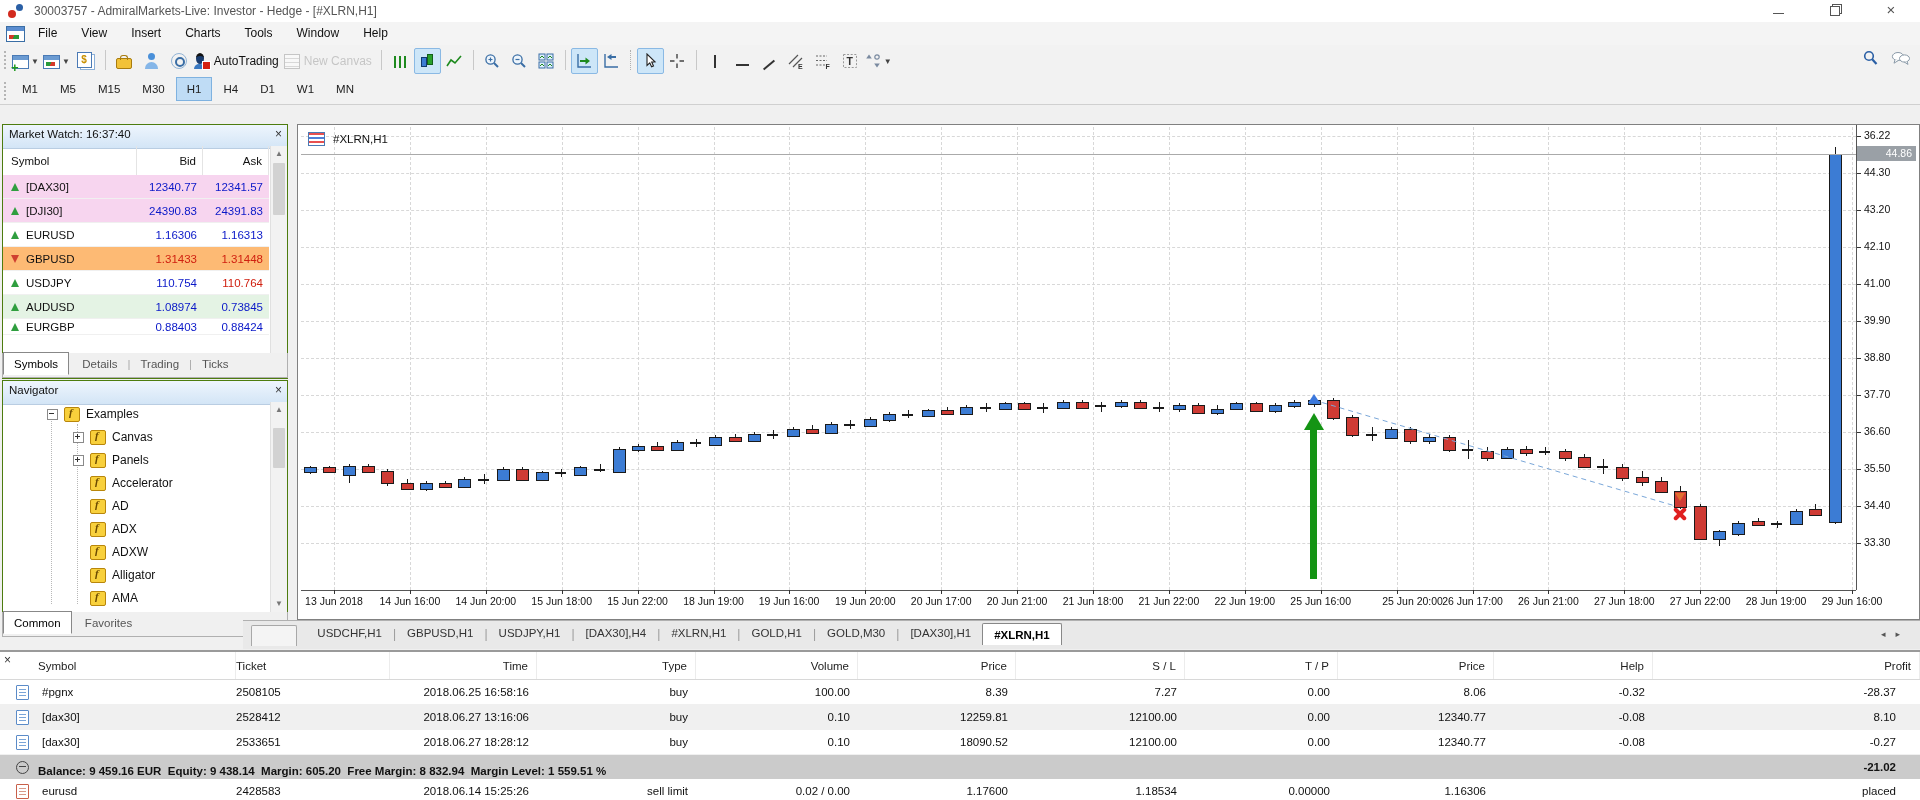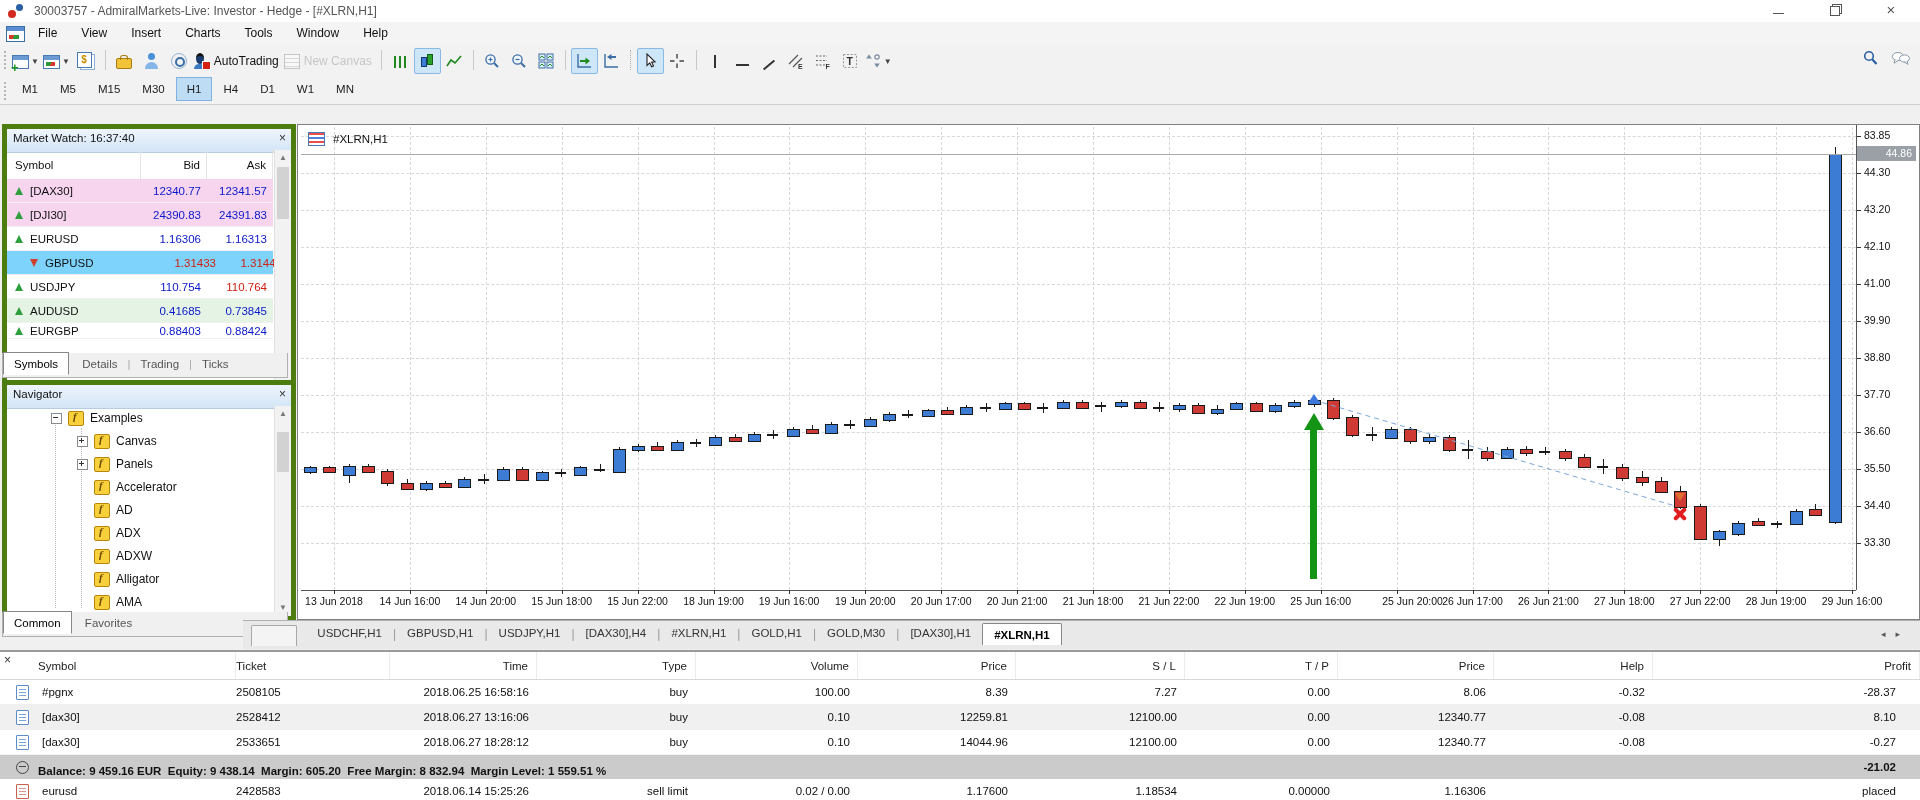--- a/index.html
+++ b/index.html
@@ -56,21 +56,21 @@
   .ic-candles::before{content:"";position:absolute;left:2px;top:4px;width:4px;height:8px;background:#3c7cd4;border:1px solid #123a6e;}
   .ic-candles::after{content:"";position:absolute;right:3px;top:1px;width:4px;height:9px;background:#2aa12a;border:1px solid #14601a;}
   .ic-vline{width:2px;height:13px;background:#333;margin-top:1px;}
   .ic-hline{width:13px;height:2px;background:#333;margin-top:7px;}
   .ic-trend{width:14px;height:2px;background:#333;transform:rotate(-40deg);margin-top:7px;}
   
   #tfbar{position:absolute;left:0;top:76px;width:1920px;height:28px;background:#f2f2f2;border-bottom:1px solid #d0d0d0;white-space:nowrap;}
   .tf{display:inline-block;padding:5px 10px;margin-top:1px;font-size:11.5px;color:#222;border:1px solid transparent;}
   .tf.sel{background:#bfdcf5;border-color:#7fb2e0;}
   
-  .panel{position:absolute;background:#fff;border:5px solid #4d7c0f;}
+  .panel{position:absolute;background:#fff;border:1px solid #4d7c0f;}
   .panel-header{height:20px;background:linear-gradient(#eef5fd,#d3e5f6);border-bottom:1px solid #b9cde2;font-size:11.5px;color:#111;padding:3px 6px 0 6px;position:relative;}
   .panel-close{position:absolute;right:5px;top:2px;font-size:12px;color:#333;line-height:14px;}
   #mw-panel{left:2px;top:124px;width:284px;height:253px;overflow:hidden;}
   #mw-colhead{position:absolute;left:0;top:21px;width:266px;height:29px;border-bottom:1px solid #d8d8d8;display:grid;grid-template-columns:134px 66px 66px;align-items:center;font-size:11.5px;}
   #mw-colhead div{padding-right:6px;text-align:right;border-right:1px solid #e4e4e4;height:100%;display:flex;align-items:center;justify-content:flex-end;}
   #mw-colhead div:first-child{justify-content:flex-start;padding-left:8px;}
   #mw-rows{position:absolute;left:0;top:50px;width:266px;}
   .mw-row{height:23px;display:grid;grid-template-columns:134px 66px 66px;align-items:center;font-size:11.5px;border-bottom:1px solid #f0f0f0;}
   .mw-row div{padding-right:6px;text-align:right;}
   .mw-sym{display:flex;align-items:center;padding-left:8px;text-align:left!important;gap:7px;color:#111;}
@@ -337,42 +337,42 @@
         <div style="color: rgb(10, 24, 200);">24391.83</div>
       </div>
       <div class="mw-row" style="background: rgb(255, 255, 255);">
         <div class="mw-sym">
           <span class="arr-up"></span>
           <span>EURUSD</span>
         </div>
         <div style="color: rgb(10, 24, 200);">1.16306</div>
         <div style="color: rgb(10, 24, 200);">1.16313</div>
       </div>
-      <div class="mw-row" style="background: #7dd3fc; padding-left: 15px;">
+      <div class="mw-row" style="background: #fdba74;">
         <div class="mw-sym">
           <span class="arr-down"></span>
           <span>GBPUSD</span>
         </div>
         <div style="color: rgb(208, 32, 16);">1.31433</div>
         <div style="color: rgb(208, 32, 16);">1.31448</div>
       </div>
       <div class="mw-row" style="background: rgb(255, 255, 255);">
         <div class="mw-sym">
           <span class="arr-up"></span>
           <span>USDJPY</span>
         </div>
         <div style="color: rgb(10, 24, 200);">110.754</div>
         <div style="color: rgb(208, 32, 16);">110.764</div>
       </div>
       <div class="mw-row" style="background: rgb(228, 243, 228);">
         <div class="mw-sym">
           <span class="arr-up"></span>
           <span>AUDUSD</span>
         </div>
-        <div style="color: rgb(10, 24, 200);">0.41685</div>
+        <div style="color: rgb(10, 24, 200);">1.08974</div>
         <div style="color: rgb(10, 24, 200);">0.73845</div>
       </div>
       <div class="mw-row" style="background: rgb(255, 255, 255); height: 15px; overflow: hidden;">
         <div class="mw-sym">
           <span class="arr-up"></span>
           <span>EURGBP</span>
         </div>
         <div style="color: rgb(10, 24, 200);">0.88403</div>
         <div style="color: rgb(10, 24, 200);">0.88424</div>
       </div>
@@ -648,21 +648,21 @@
         <div class="buy-arrow-head" style="left: 1002.6px; top: 285.77px;"></div>
         <div class="buy-arrow-shaft" style="left: 1009.1px; top: 301.77px; height: 150.23px;"></div>
         <div class="buy-marker" style="left: 1006.6px; top: 267.4px;"></div>
         <div class="sell-x" style="left: 1371.3px; top: 378.4px;"></div>
         <div class="sell-arrow" style="left: 1374.3px; top: 366.4px;"></div>
       </div>
     <div id="cur-price-line" style="top: 27.2px;"></div>
   </div>
   <div id="price-axis">
       <div class="p-tick" style="top: 11px;"></div>
-      <div class="p-label" style="top: 4px;">83.85</div>
+      <div class="p-label" style="top: 4px;">36.22</div>
       <div class="p-tick" style="top: 48px;"></div>
       <div class="p-label" style="top: 41px;">44.30</div>
       <div class="p-tick" style="top: 85px;"></div>
       <div class="p-label" style="top: 78px;">43.20</div>
       <div class="p-tick" style="top: 122px;"></div>
       <div class="p-label" style="top: 115px;">42.10</div>
       <div class="p-tick" style="top: 159px;"></div>
       <div class="p-label" style="top: 152px;">41.00</div>
       <div class="p-tick" style="top: 196px;"></div>
       <div class="p-label" style="top: 189px;">39.90</div>
@@ -780,21 +780,21 @@
         <div>-0.08</div>
         <div style="padding-right: 24px;">8.10</div>
       </div>
       <div class="t-grid t-row">
         <span class="doc"></span>
         <div class="c-sym">[dax30]</div>
         <div class="c-ticket">2533651</div>
         <div>2018.06.27 18:28:12</div>
         <div>buy</div>
         <div>0.10</div>
-        <div>14044.96</div>
+        <div>18090.52</div>
         <div>12100.00</div>
         <div>0.00</div>
         <div>12340.77</div>
         <div>-0.08</div>
         <div style="padding-right: 24px;">-0.27</div>
       </div>
     </div>
   <div id="t-balance">
     <span class="circ-minus"></span>
     <span class="bal-text">Balance: 9 459.16 EUR  Equity: 9 438.14  Margin: 605.20  Free Margin: 8 832.94  Margin Level: 1 559.51 %</span>

